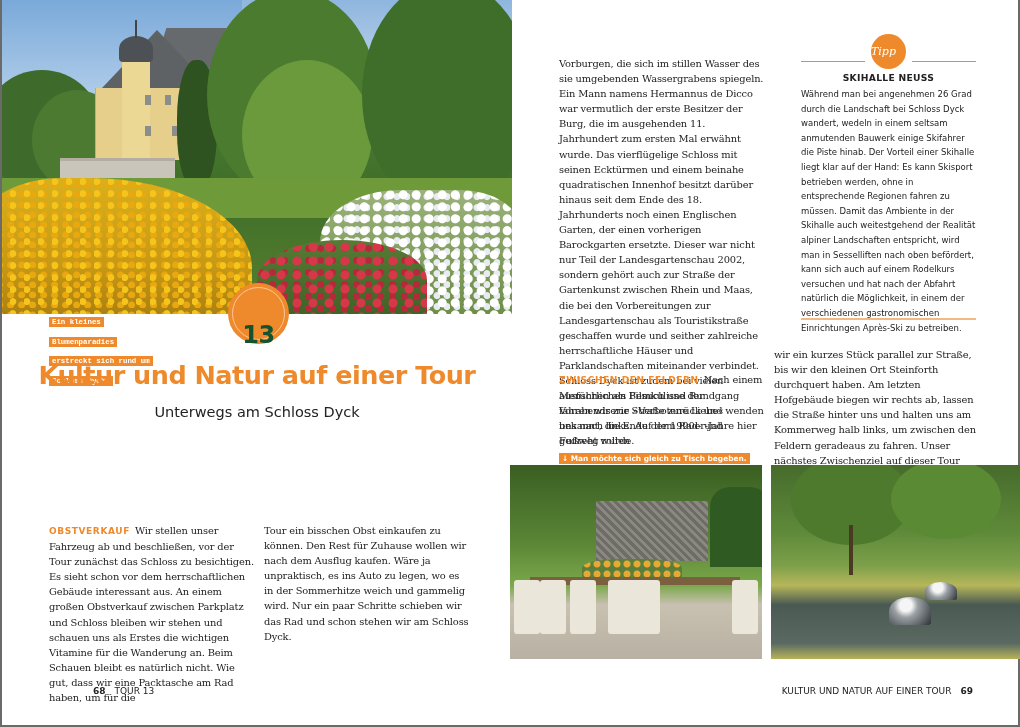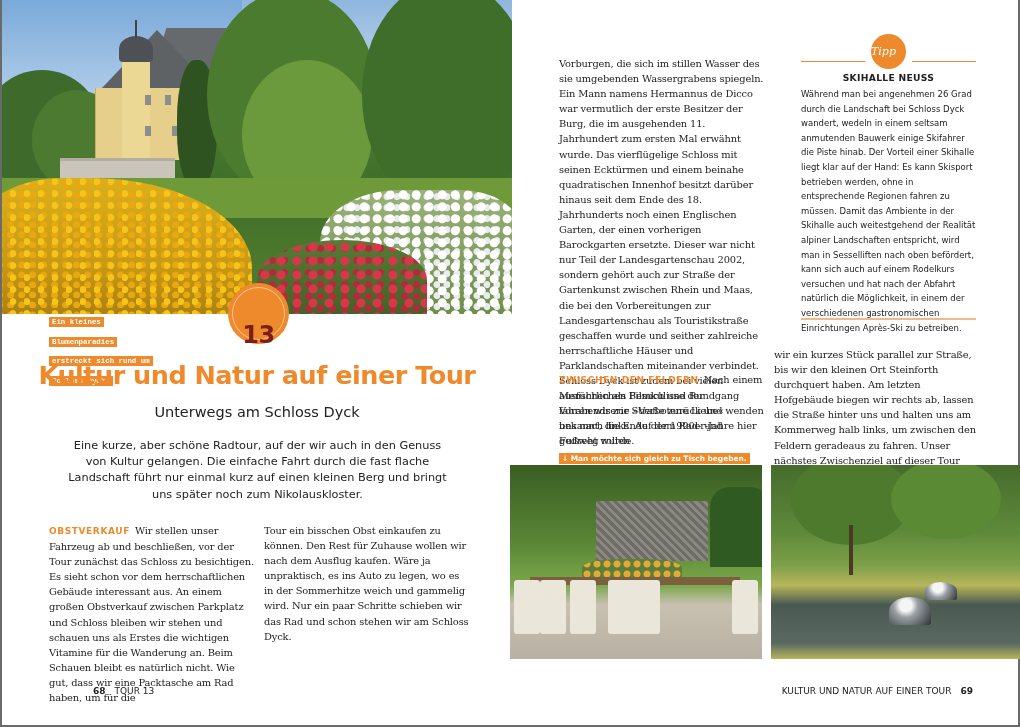--- a/index.html
+++ b/index.html
@@ -35,21 +35,21 @@
   .hero .red-bed { position:absolute; left:255px; top:240px; width:170px; height:80px; border-radius: 50% 50% 0 0;
           background: radial-gradient(circle at 50% 50%, #d8374a 0 4px, transparent 5px) 0 0/16px 14px,
                       radial-gradient(circle at 30% 70%, #b8283b 0 3px, transparent 4px) 0 0/12px 12px,
                       linear-gradient(180deg, #587a35 0%, #3f6126 100%); }
 
   .photo-caption { position:absolute; left:47px; top:309px; width:120px; }
   .photo-caption span { display:inline; background:#ef8a2c; color:#fff; font-family:Liberation Mono, monospace; font-weight:bold; font-size:7.4px; line-height:12.5px; padding:1px 3px; box-decoration-break: clone; -webkit-box-decoration-break: clone; }
 
   .tour-badge { position:absolute; left:226px; top:283px; width:61px; height:61px; border-radius:50%; background:#ef8a2c; display:flex; align-items:center; justify-content:center; }
   .tour-badge::before { content:""; position:absolute; left:4px; top:4px; width:51px; height:51px; border-radius:50%; border:1.5px solid #f9c89a; }
-  .tour-badge span { position:relative; color:#7f1d1d; font-family:"DejaVu Sans", sans-serif; font-weight:bold; font-size:24px; letter-spacing:-0.5px;margin-top:43px; }
+  .tour-badge span { position:relative; color:#14532d; font-family:"DejaVu Sans", sans-serif; font-weight:bold; font-size:24px; letter-spacing:-0.5px;margin-top:43px; }
 
   .main-title { position:absolute; left:0; top:360px; width:510px; text-align:center; color:#ef8a2c; font-family:"DejaVu Sans", sans-serif; font-weight:bold; font-size:25.5px; letter-spacing:-0.5px; }
   .subtitle { position:absolute; left:0; top:404px; width:510px; text-align:center; color:#222; font-family:"DejaVu Sans", sans-serif; font-size:14.5px; }
   .intro { position:absolute; left:63px; top:438px; width:385px; text-align:center; color:#222; font-family:"DejaVu Sans", sans-serif; font-size:11.3px; line-height:16.2px; }
 
   .col { position:absolute; font-family:"DejaVu Serif", serif; font-size:9.9px; line-height:15.1px; color:#222; text-align:left; letter-spacing:-0.15px; }
   .kicker { color:#ef8a2c; font-family:"DejaVu Sans", sans-serif; font-weight:bold; font-size:9px; letter-spacing:0.6px; margin-right:5px; }
   .col1 { left:47px; top:523px; width:205px; }
   .col2 { left:262px; top:523px; width:205px; }
   .col2 .gap { height:10px; }
@@ -127,21 +127,20 @@
       <span>erstreckt sich rund um</span><br>
       <span>Schloss Dyck.</span>
     </div>
 
     <div class="tour-badge">
       <span>13</span>
     </div>
 
     <h1 class="main-title">Kultur und Natur auf einer Tour</h1>
     <div class="subtitle">Unterwegs am Schloss Dyck</div>
-    <p class="intro">Eine kurze, aber schöne Radtour, auf der wir auch in den Genuss von Kultur gelangen. Die einfache Fahrt durch die fast flache Landschaft führt nur einmal kurz auf einen kleinen Berg und bringt uns später noch zum Nikolauskloster.</p>
 
     <div class="col col1">
       <span class="kicker">OBSTVERKAUF</span><span>Wir stellen unser Fahrzeug ab und beschließen, vor der Tour zunächst das Schloss zu besichtigen. Es sieht schon vor dem herrschaftlichen Gebäude interessant aus. An einem großen Obstverkauf zwischen Parkplatz und Schloss bleiben wir stehen und schauen uns als Erstes die wichtigen Vitamine für die Wanderung an. Beim Schauen bleibt es natürlich nicht. Wie gut, dass wir eine Packtasche am Rad haben, um für die</span>
     </div>
 
     <div class="col col2">
       <div>Tour ein bisschen Obst einkaufen zu können. Den Rest für Zuhause wollen wir nach dem Ausflug kaufen. Wäre ja unpraktisch, es ins Auto zu legen, wo es in der Sommerhitze weich und gammelig wird. Nur ein paar Schritte schieben wir das Rad und schon stehen wir am Schloss Dyck.</div>
       <div class="gap"></div>
     </div>
 

